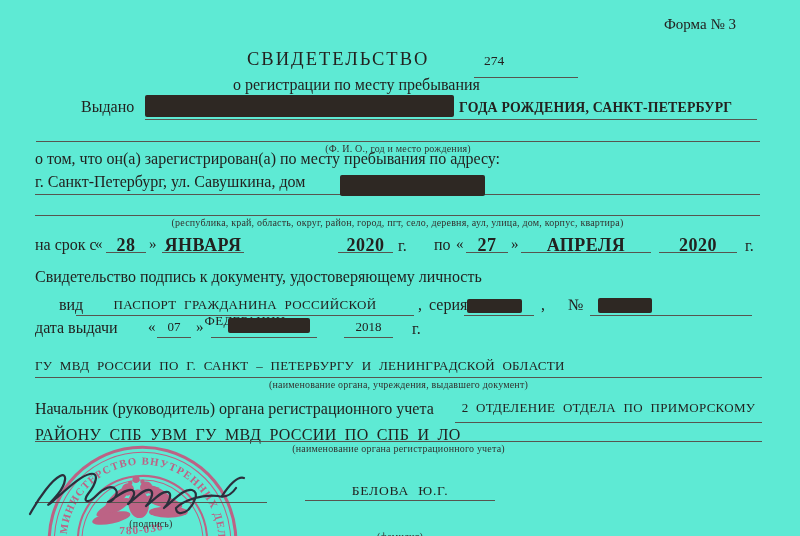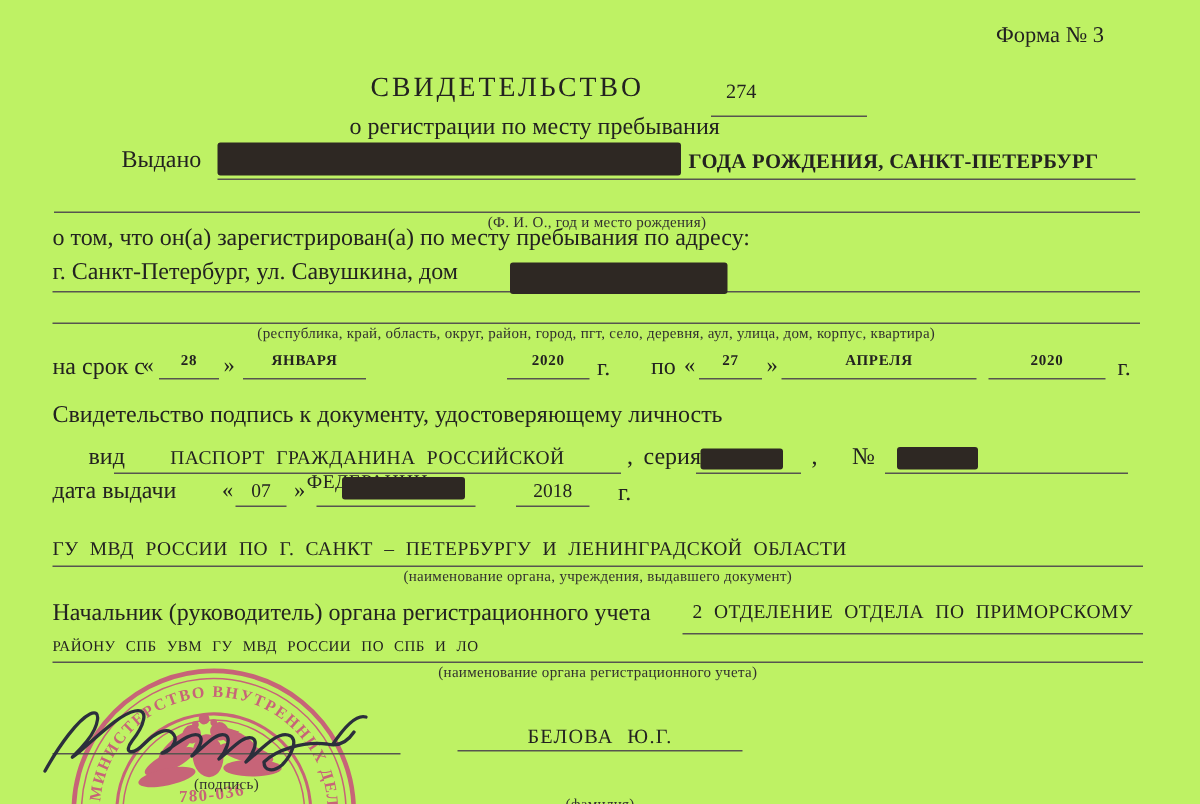--- a/index.html
+++ b/index.html
@@ -1,33 +1,33 @@
 <!DOCTYPE html>
 <html><head>
 <meta charset="utf-8">
 <style>
   html,body{margin:0;padding:0;background:#e8e6e2;}
   .doc{
     position:relative;width:800px;height:536px;overflow:hidden;
-    background:#bef264;
+    background:#5eead4;
     font-family:"Liberation Serif","DejaVu Serif",serif;
     color:#232220;
   }
   .abs{position:absolute;white-space:nowrap;}
   .t16{font-size:16px;}
   .rule{position:absolute;height:1px;background:#57554f;}
   .cap{position:absolute;font-size:10px;color:#33322f;text-align:center;letter-spacing:.2px;}
   .cell{position:absolute;border-bottom:1px solid #57554f;text-align:center;}
   .redact{position:absolute;background:#2e2823;border-radius:2px;z-index:3;}
   .bold{font-weight:bold;}
   .caps13{font-size:13px;letter-spacing:.3px;word-spacing:4px;}
-  .caps12{font-size:10px;letter-spacing:.3px;word-spacing:4px;}
+  .caps12{font-size:16px;letter-spacing:.3px;word-spacing:4px;}
   .title{font-size:18.5px;letter-spacing:2px;}
   .quote{font-size:15px;}
-  .valbold{font-size:10px;font-weight:bold;letter-spacing:.5px;}
+  .valbold{font-size:18px;font-weight:bold;letter-spacing:.5px;}
   .valreg{font-size:13px;}
   .stamp-wrap{position:absolute;left:40px;top:438px;width:205px;height:205px;
     transform:rotate(-6deg);transform-origin:50% 50%;z-index:1;opacity:.88;}
   .sig-wrap{position:absolute;left:26px;top:462px;width:260px;height:62px;z-index:4;}
 </style>
 </head>
 <body>
 
 <div class="doc">
 

